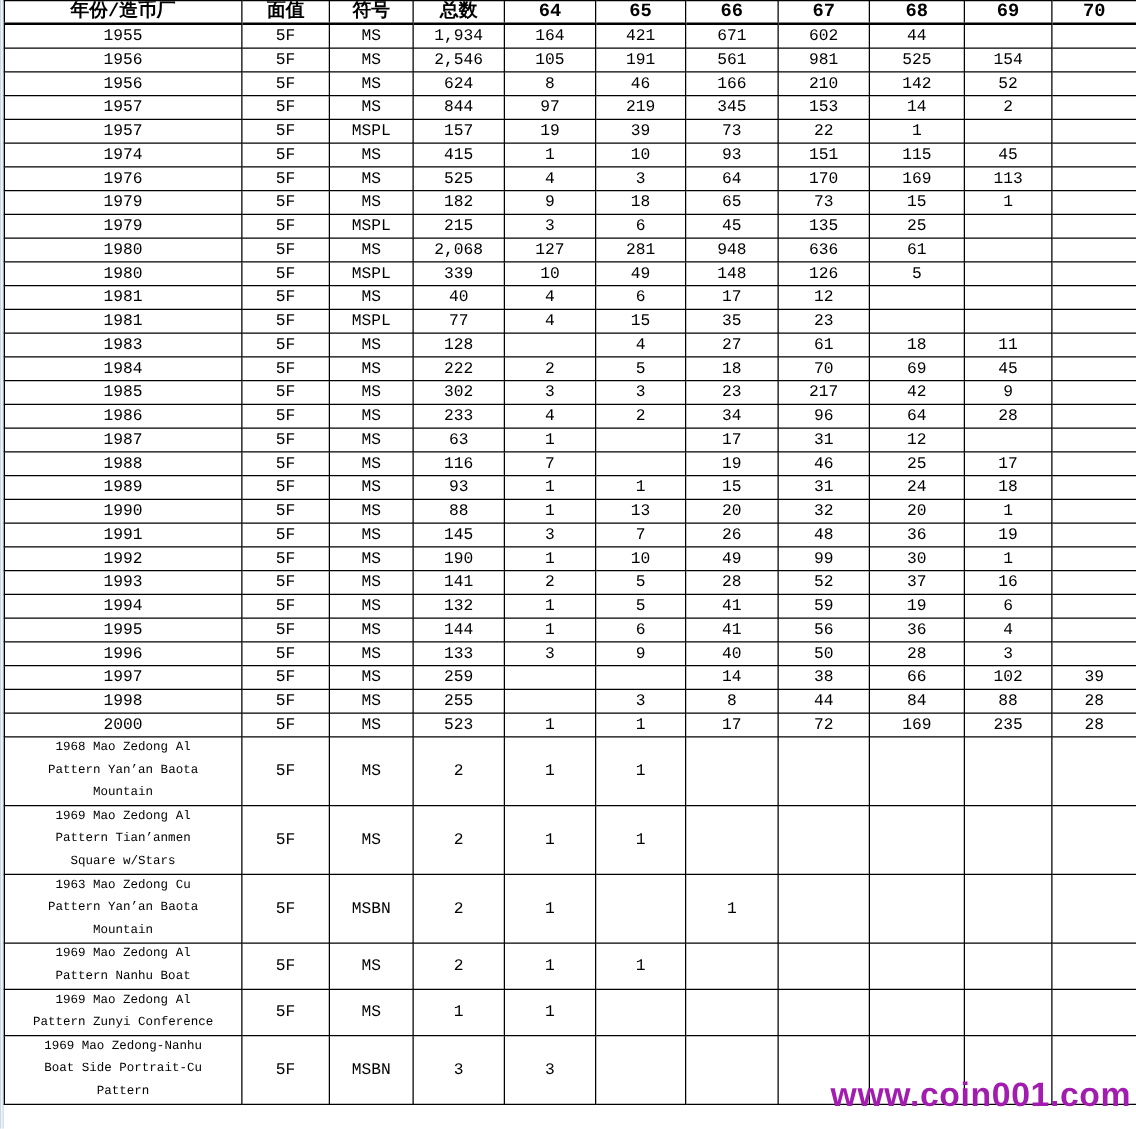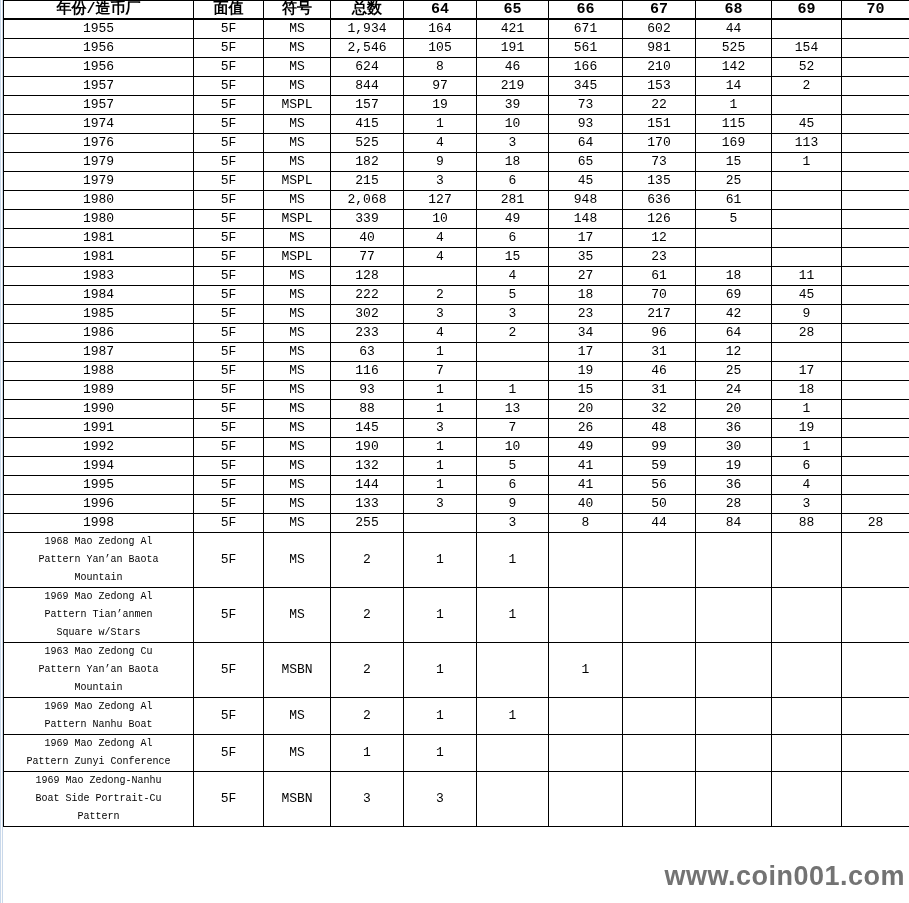--- a/index.html
+++ b/index.html
@@ -410,20 +410,33 @@
         <td>190</td>
         <td>1</td>
         <td>10</td>
         <td>49</td>
         <td>99</td>
         <td>30</td>
         <td>1</td>
         <td></td>
       </tr>
       <tr class="regular">
+        <td>1993</td>
+        <td>5F</td>
+        <td>MS</td>
+        <td>141</td>
+        <td>2</td>
+        <td>5</td>
+        <td>28</td>
+        <td>52</td>
+        <td>37</td>
+        <td>16</td>
+        <td></td>
+      </tr>
+      <tr class="regular">
         <td>1994</td>
         <td>5F</td>
         <td>MS</td>
         <td>132</td>
         <td>1</td>
         <td>5</td>
         <td>41</td>
         <td>59</td>
         <td>19</td>
         <td>6</td>
@@ -449,32 +462,58 @@
         <td>133</td>
         <td>3</td>
         <td>9</td>
         <td>40</td>
         <td>50</td>
         <td>28</td>
         <td>3</td>
         <td></td>
       </tr>
       <tr class="regular">
+        <td>1997</td>
+        <td>5F</td>
+        <td>MS</td>
+        <td>259</td>
+        <td></td>
+        <td></td>
+        <td>14</td>
+        <td>38</td>
+        <td>66</td>
+        <td>102</td>
+        <td>39</td>
+      </tr>
+      <tr class="regular">
         <td>1998</td>
         <td>5F</td>
         <td>MS</td>
         <td>255</td>
         <td></td>
         <td>3</td>
         <td>8</td>
         <td>44</td>
         <td>84</td>
         <td>88</td>
         <td>28</td>
       </tr>
+      <tr class="regular">
+        <td>2000</td>
+        <td>5F</td>
+        <td>MS</td>
+        <td>523</td>
+        <td>1</td>
+        <td>1</td>
+        <td>17</td>
+        <td>72</td>
+        <td>169</td>
+        <td>235</td>
+        <td>28</td>
+      </tr>
       <tr class="pattern">
         <td>1968 Mao Zedong Al Pattern Yan’an Baota Mountain</td>
         <td>5F</td>
         <td>MS</td>
         <td>2</td>
         <td>1</td>
         <td>1</td>
         <td></td>
         <td></td>
         <td></td>
@@ -542,13 +581,13 @@
         <td></td>
         <td></td>
         <td></td>
         <td></td>
         <td></td>
         <td></td>
       </tr>
     </tbody>
 </table>
 
-<div class="watermark" style="color: #737373;">www.coin001.com</div>
+<div class="watermark" style="color: #a21caf;">www.coin001.com</div>
 
 </body></html>

